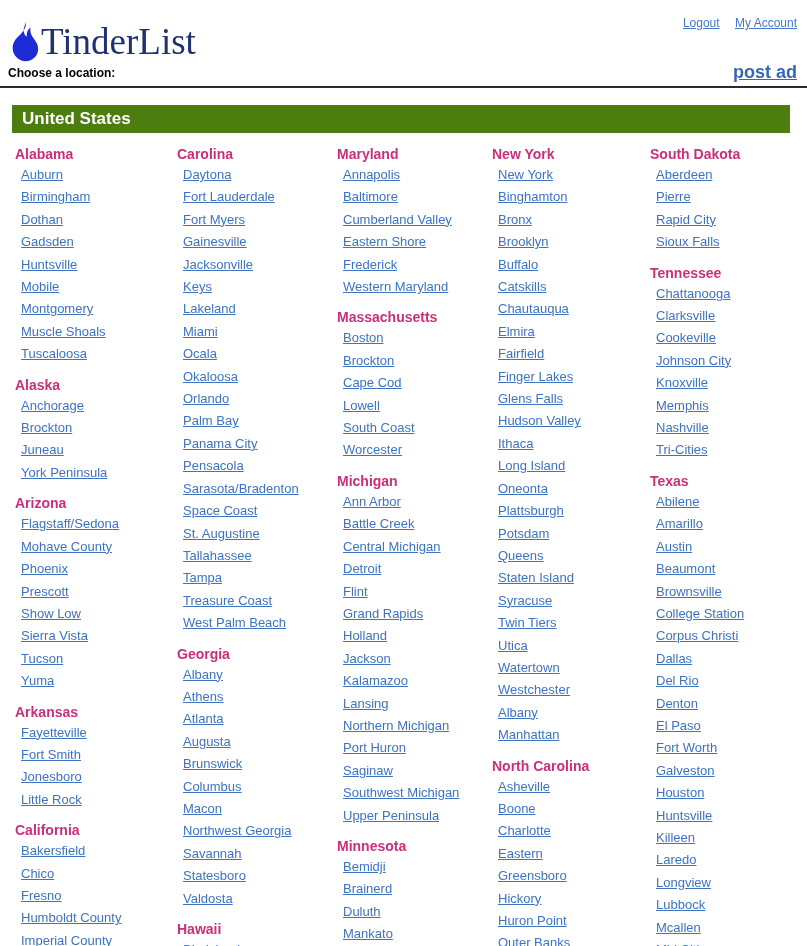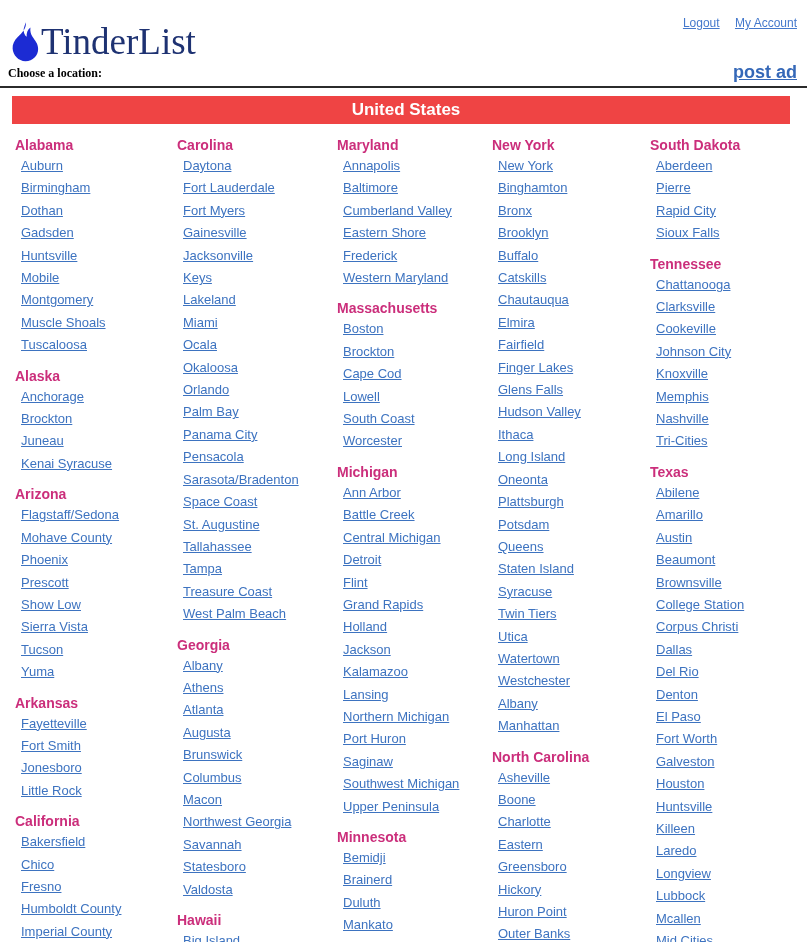--- a/index.html
+++ b/index.html
@@ -6,27 +6,27 @@
   html,body { width:807px; height:946px; overflow:hidden; background:#fff;
     font-family:"Liberation Sans", sans-serif; }
   
   .topbar { position:relative; height:58px; }
   .logo { position:absolute; left:10px; top:20px; display:flex; align-items:center; }
   .flame { width:30px; height:40px; margin-right:1px; }
   .logo-text { font-family:"Liberation Serif", serif; font-size:37px; color:#1e3272; letter-spacing:0px; }
   .topnav { position:absolute; right:10px; top:16px; font-size:12px; }
   .topnav a { color:#4478cc; text-decoration:underline; margin-left:12px; cursor:pointer; }
   .subbar { position:relative; height:26px; margin-top:2px; }
-  .choose { position:absolute; left:8px; top:6px; font-size:12px; font-weight:bold; color:#000;font-family:Liberation Serif, serif; }
+  .choose { position:absolute; left:8px; top:6px; font-size:12px; font-weight:bold; color:#000; }
   .postad { position:absolute; right:10px; top:2px; font-size:18px; font-weight:bold;
     color:#3568b8; text-decoration:underline; cursor:pointer; }
   .rule { border-bottom:2px solid #2b2b2b; width:807px; }
   
-  .banner { margin:8px 17px 0 12px; height:28px; background:#ef4444; color:#fff;
-    font-size:17px; font-weight:bold; line-height:28px; padding-left:10px;text-align:center; }
+  .banner { margin:17px 17px 0 12px; height:28px; background:#4d7c0f; color:#fff;
+    font-size:17px; font-weight:bold; line-height:28px; padding-left:10px; }
   
   .cols { display:flex; margin:7px 17px 0 12px; height:811px; overflow:hidden; }
   .col { padding-left:3px; }
   .col:nth-child(1){ width:162px; }
   .col:nth-child(2){ width:160px; }
   .col:nth-child(3){ width:155px; }
   .col:nth-child(4){ width:158px; }
   .col:nth-child(5){ flex:1; }
   .state-group { margin-bottom:9px; }
   .state-h { color:#cb2e7b; font-size:14px; font-weight:bold; line-height:20px; margin-top:4px; }
@@ -72,21 +72,21 @@
         <a class="city">Mobile</a>
         <a class="city">Montgomery</a>
         <a class="city">Muscle Shoals</a>
         <a class="city">Tuscaloosa</a>
       </div>
       <div class="state-group">
         <div class="state-h">Alaska</div>
         <a class="city">Anchorage</a>
         <a class="city">Brockton</a>
         <a class="city">Juneau</a>
-        <a class="city">Kenai Syracuse</a>
+        <a class="city">York Peninsula</a>
       </div>
       <div class="state-group">
         <div class="state-h">Arizona</div>
         <a class="city">Flagstaff/Sedona</a>
         <a class="city">Mohave County</a>
         <a class="city">Phoenix</a>
         <a class="city">Prescott</a>
         <a class="city">Show Low</a>
         <a class="city">Sierra Vista</a>
         <a class="city">Tucson</a>

